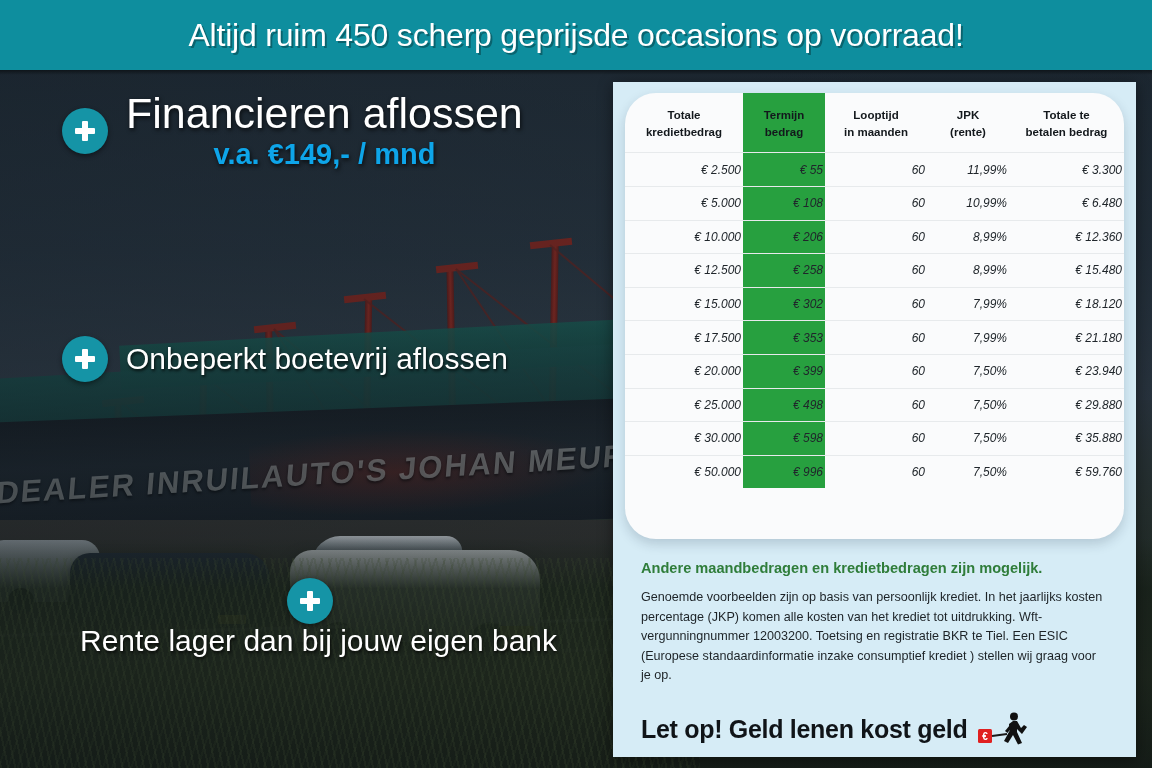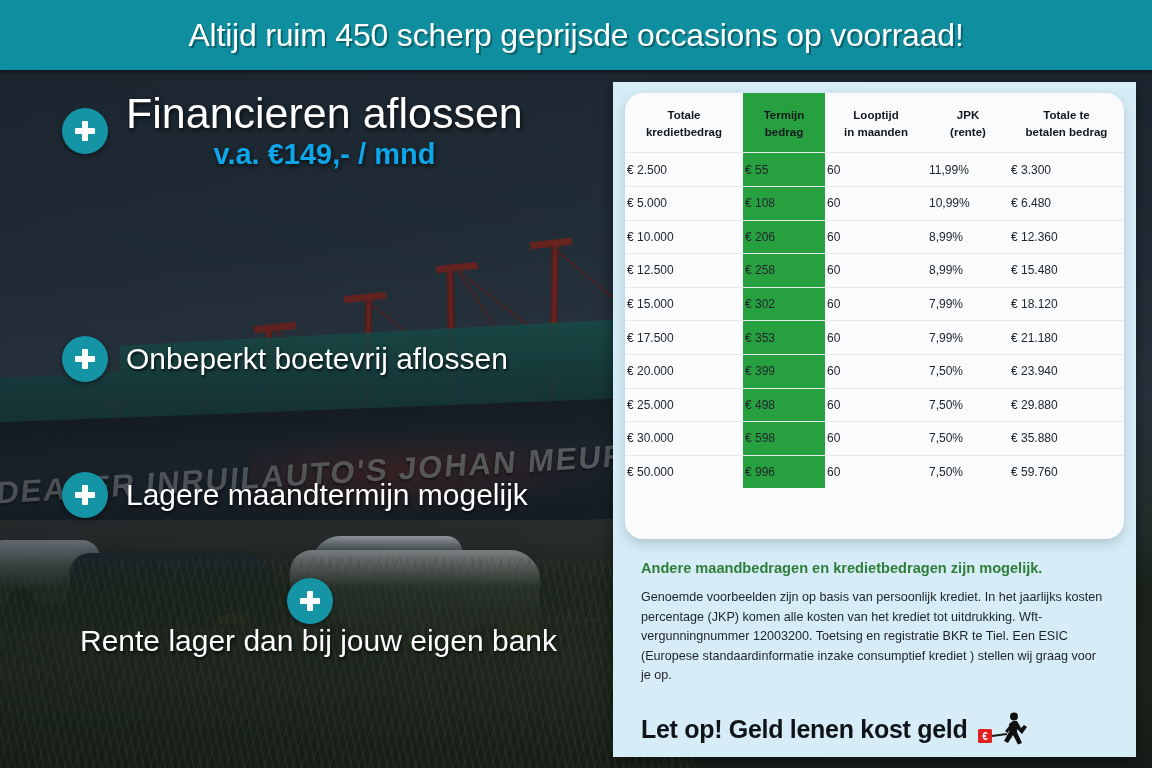--- a/index.html
+++ b/index.html
@@ -267,45 +267,46 @@
     background: #d6ecf6;
     box-shadow: 0 3px 14px rgba(0,0,0,0.45);
     z-index: 30;
     overflow: hidden;
   }
   .table-card {
     position: absolute;
     top: 11px; left: 12px;
     width: 499px; height: 446px;
     background: #fafbfc;
-    border-radius: 18px;
+    border-radius: 31px;
     box-shadow: 0 5px 12px rgba(20,40,60,0.18);
     overflow: hidden;
   }
   table.rate-table {
     width: 100%;
     border-collapse: collapse;
     table-layout: fixed;
   }
   table.rate-table th {
     font-size: 11.5px;
     font-weight: bold;
     color: #13181c;
     padding: 14px 2px 12px 2px;
     text-align: center;
     line-height: 1.45;
     vertical-align: middle;
   }
   table.rate-table td {
     font-size: 12px;
     color: #20262b;
-    text-align: left;
+    text-align: right;
     padding: 9.3px 2px;
     border-top: 1px solid #e7eaec;
     white-space: nowrap;
+    font-style: italic;
   }
   table.rate-table tr:first-child td { border-top: 1px solid #e7eaec; }
   col.c1 { width: 118px; }
   col.c2 { width: 82px; }
   col.c3 { width: 102px; }
   col.c4 { width: 82px; }
   col.c5 { width: 115px; }
 
   th.green-head, td.green-cell {
     background: #27a03f;
@@ -444,29 +445,20 @@
     <div class="bullet bullet-2">
       <div class="plus-badge">
         <svg width="26" height="26" viewBox="0 0 26 26" aria-hidden="true">
           <rect x="10" y="3" width="6" height="20" rx="1" fill="#ffffff"></rect>
           <rect x="3" y="10" width="20" height="6" rx="1" fill="#ffffff"></rect>
         </svg>
       </div>
       <div class="bullet-text">Onbeperkt boetevrij aflossen</div>
     </div>
 
-    <div class="bullet bullet-3">
-      <div class="plus-badge">
-        <svg width="26" height="26" viewBox="0 0 26 26" aria-hidden="true">
-          <rect x="10" y="3" width="6" height="20" rx="1" fill="#ffffff"></rect>
-          <rect x="3" y="10" width="20" height="6" rx="1" fill="#ffffff"></rect>
-        </svg>
-      </div>
-      <div class="bullet-text">Lagere maandtermijn mogelijk</div>
-    </div>
 
     <div class="bullet bullet-4">
       <div class="plus-badge">
         <svg width="26" height="26" viewBox="0 0 26 26" aria-hidden="true">
           <rect x="10" y="3" width="6" height="20" rx="1" fill="#ffffff"></rect>
           <rect x="3" y="10" width="20" height="6" rx="1" fill="#ffffff"></rect>
         </svg>
       </div>
       <div class="bullet-text">Rente lager dan bij jouw eigen bank</div>
     </div>

